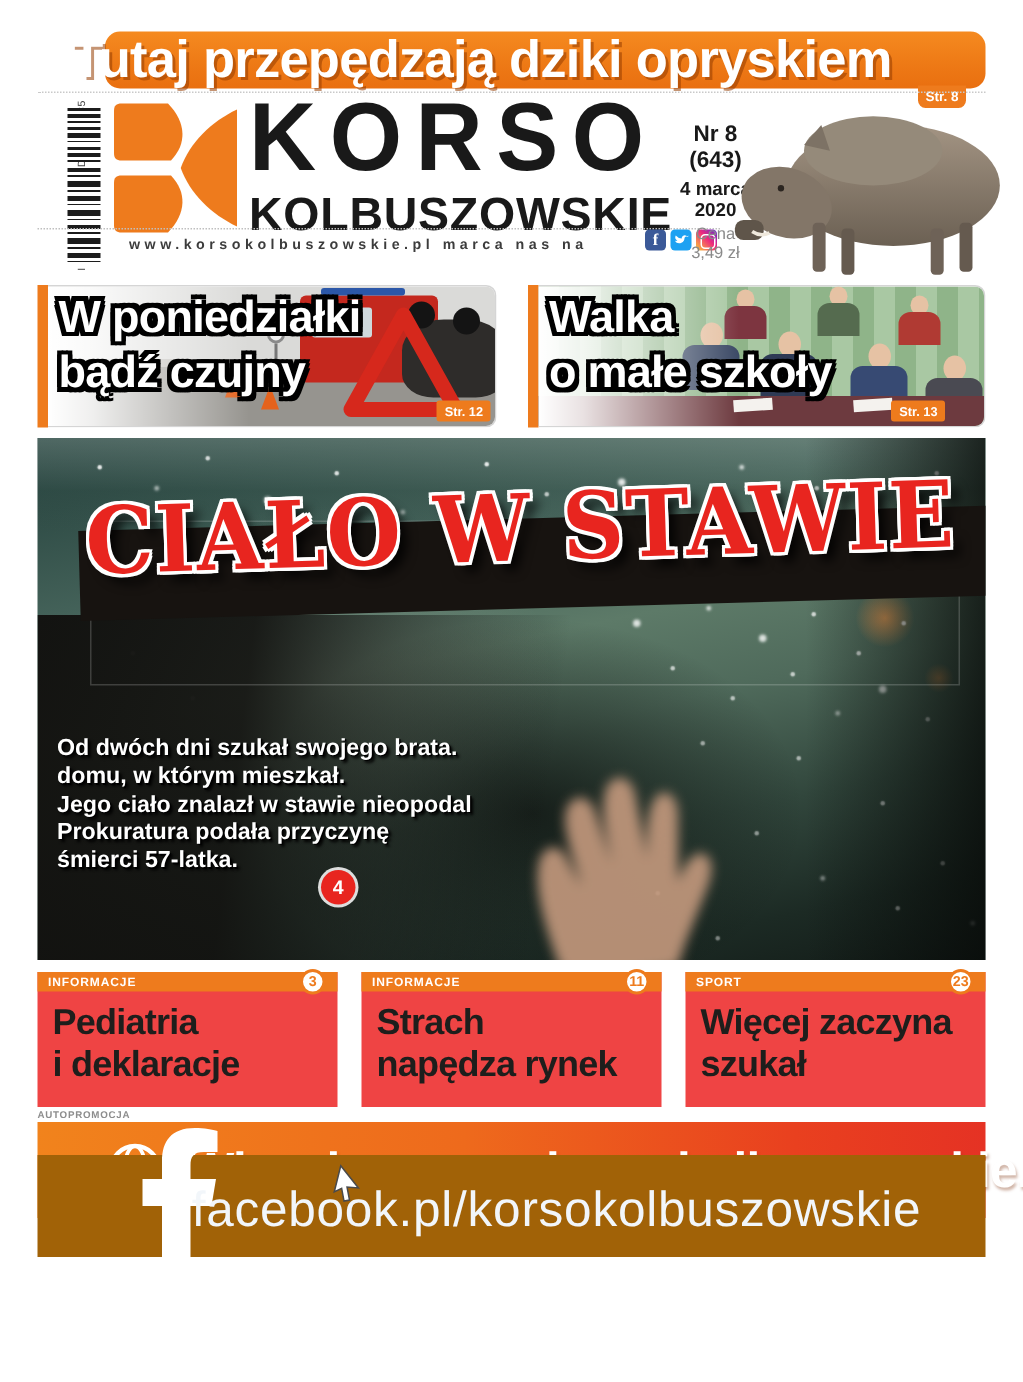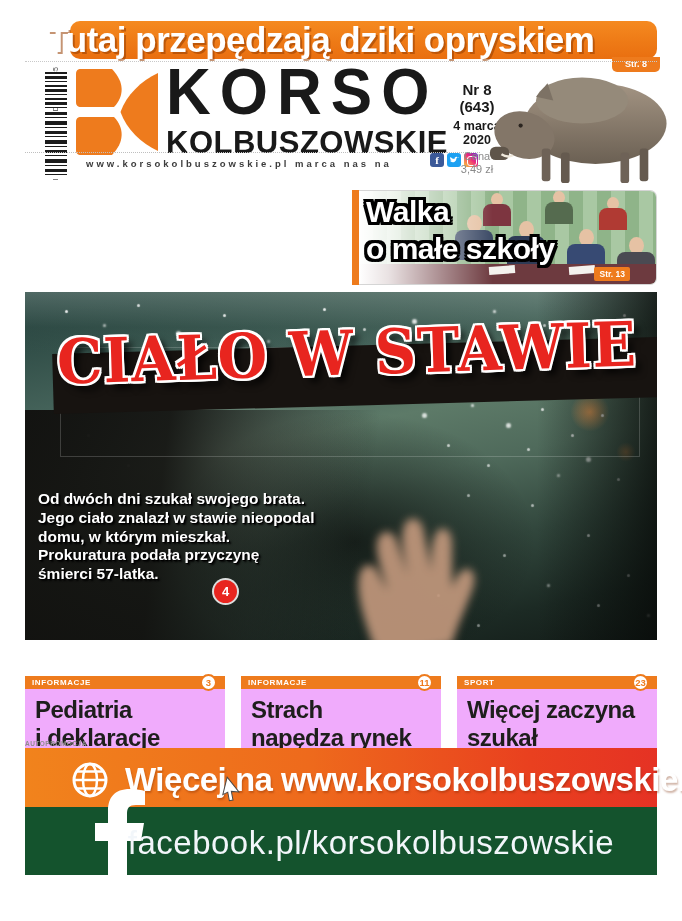--- a/index.html
+++ b/index.html
@@ -15,21 +15,21 @@
     background:linear-gradient(180deg,#f58a20 0%, #ee7a16 55%, #e96f10 100%);
     border-radius:10px; display:flex; align-items:center; justify-content:center;
     padding-right:85px;
   }
   .top-banner-title {
     color:#fff; font-weight:bold; font-size:35px; letter-spacing:-0.5px;
     text-shadow:2px 2px 0 rgba(150,60,0,.55);
     white-space:nowrap;
   }
   .top-banner-ref {
-    position:absolute; left:612px; top:57px; width:48px; height:15px;
+    position:absolute; left:612px; top:57px; width:32px; height:15px;
     background:#ee7b1d; border-radius:0 0 5px 5px;
     color:#fff; font-size:9px; font-weight:bold; text-align:center; line-height:14px;
   }
   
   .rule-dotted-top { position:absolute; left:25px; top:61px; width:632px; border-top:1px dotted #c9c9c9; }
   .rule-dotted-mid { position:absolute; left:25px; top:152px; width:455px; border-top:1px dotted #bfbfbf; }
   .barcode-block { position:absolute; left:27px; top:70px; width:44px; height:112px; }
   .barcode-text {
     position:absolute; left:-42px; top:50px; width:140px; color:#444; font-size:7px;
     letter-spacing:.5px; transform:rotate(-90deg); transform-origin:center; text-align:center; white-space:nowrap;
@@ -158,42 +158,42 @@
     position:absolute; left:13px; top:198px; z-index:5; color:#fff; font-weight:bold;
     font-size:15.5px; line-height:18.8px; letter-spacing:0;
     text-shadow:2px 2px 2px #000, 1px 1px 0 #000;
   }
   .main-pageref {
     position:absolute; left:189px; top:288px; z-index:5; width:23px; height:23px; border-radius:50%;
     background:#e8251f; color:#fff; font-size:13px; font-weight:bold; text-align:center; line-height:23px;
     box-shadow:0 0 0 2px rgba(255,255,255,.85);
   }
   
-  .teaser-bot { position:absolute; top:676px; width:200px; height:90px; background:#f0abfc; }
+  .teaser-bot { position:absolute; top:648px; width:200px; height:90px; background:#ef4444; }
   .teaser-bot-head { position:absolute; left:0; top:0; width:100%; height:13px; background:#ee7b1d; }
   .teaser-bot-section { position:absolute; left:7px; top:2px; color:#fff; font-size:8px; font-weight:bold; letter-spacing:.6px; }
   .teaser-bot-num {
     position:absolute; right:8px; top:-2px; width:17px; height:17px; border-radius:50%;
     background:#fff; border:2px solid #ee7b1d; color:#ee7b1d; font-size:9.5px; font-weight:bold;
     text-align:center; line-height:13px;
   }
   .teaser-bot-title { position:absolute; left:10px; top:20px; color:#1e1e1c; font-size:24px; font-weight:bold; letter-spacing:-0.5px; line-height:28px; }
   .autopromo-label { position:absolute; left:25px; top:740px; color:#8d8d8d; font-size:6.5px; font-weight:bold; letter-spacing:.5px; }
   
   .promo-bar {
     position:absolute; left:25px; top:748px; width:632px; height:64px;
     background:linear-gradient(90deg,#f1831c 0%,#ee6a1c 45%,#e9401f 80%,#e53224 100%);
   }
   .globe-wrap { position:absolute; left:46px; top:13px; }
   .promo-text {
     position:absolute; left:100px; top:13px; color:#fff; font-weight:bold; font-size:33px; letter-spacing:-0.5px;
     text-shadow:1px 2px 2px rgba(120,40,0,.35); white-space:nowrap;
   }
   .cursor-wrap { position:absolute; left:196px; top:30px; transform:rotate(14deg); z-index:3; }
-  .fb-bar { position:absolute; left:25px; top:807px; width:632px; height:68px; background:#14532d; }
+  .fb-bar { position:absolute; left:25px; top:770px; width:632px; height:68px; background:#a16207; }
   .fb-logo { position:absolute; left:62px; top:-18px; }
   .fb-text {
     position:absolute; left:0; width:100%; top:17px; text-align:center; padding-left:60px;
     color:#f2f6fa; font-size:33px; font-weight:normal; letter-spacing:.5px; white-space:nowrap;
   }
 </style>
 </head>
 <body>
 
 <div class="page">
@@ -259,20 +259,42 @@
     <path d="M50 32 L62 18 L68 36 Z" fill="#7d7265"></path>
     <rect x="2" y="84" width="20" height="14" rx="6" fill="#5f554a"></rect>
     <rect x="56" y="86" width="9" height="34" rx="3" fill="#6e6257"></rect>
     <rect x="76" y="90" width="9" height="32" rx="3" fill="#655a4f"></rect>
     <rect x="138" y="90" width="9" height="32" rx="3" fill="#6e6257"></rect>
     <rect x="158" y="86" width="9" height="34" rx="3" fill="#655a4f"></rect>
     <circle cx="34" cy="62" r="2.2" fill="#2b2520"></circle>
     <path d="M14 92 q6 4 12 1" stroke="#efe8dc" stroke-width="2.5" fill="none"></path>
   </svg>
 
+  <div class="teaser-top" style="left:25px; width:306px;">
+    <div class="obar"></div>
+    <div class="teaser-photo" style="width:299px;">
+      <div class="t1-scene">
+        <div class="t1-sign"></div>
+        <div class="t1-pole"></div>
+        <div class="t1-truck"></div>
+        <div class="t1-wreck"></div>
+        <div class="t1-wheel" style="right:10px; top:14px;"></div>
+        <div class="t1-wheel" style="right:40px; top:10px;"></div>
+        <div class="t1-cone" style="left:118px; top:58px;"></div>
+        <div class="t1-cone" style="left:142px; top:66px;"></div>
+        <svg class="t1-tri" width="82" height="78" viewBox="0 0 82 78">
+          <path d="M41 7 L76 70 L6 70 Z" fill="none" stroke="#d6281c" stroke-width="10" stroke-linejoin="round"></path>
+        </svg>
+      </div>
+      <div class="fade-left"></div>
+    </div>
+    <div class="teaser-title" style="left:14px; top:7px;">W poniedziałki</div>
+    <div class="teaser-title" style="left:14px; top:44px;">bądź czujny</div>
+    <div class="pageref-badge">Str. 12</div>
+  </div>
 
   <div class="teaser-top" style="left:352px; width:282px;">
     <div class="obar"></div>
     <div class="teaser-photo" style="width:298px;">
       <div class="t2-scene">
         <div class="t2-person" style="left:96px; top:24px;">
             <div class="t2-head"></div>
             <div class="t2-body" style="background:#3c4a66;"></div>
           </div>
         <div class="t2-person" style="left:148px; top:30px;">
@@ -316,22 +338,22 @@
     <svg class="hand-svg" width="130" height="160" viewBox="0 0 130 160">
       <path fill="#c59a7e" d="M20 150 C14 120 10 95 16 78 C20 68 30 66 34 76 L42 98 C38 74 34 54 40 44 C46 36 56 38 58 50 L64 86 C62 60 62 40 70 32 C78 26 86 32 86 44 L88 86 C90 64 94 48 102 44 C110 42 114 50 112 62 L106 104 C112 92 120 84 126 88 C132 92 130 102 124 112 C114 130 104 146 98 160 L30 160 Z"></path>
     </svg>
     <div class="photo-dark"></div>
     <div class="photo-rightdark"></div>
     <div class="reg-frame"></div>
     <div class="headline-band"></div>
     <div class="main-headline">CIAŁO W STAWIE</div>
     <div class="main-summary">
       <div>Od dwóch dni szukał swojego brata.</div>
+      <div>domu, w którym mieszkał.</div>
       <div>Jego ciało znalazł w stawie nieopodal</div>
-      <div>domu, w którym mieszkał.</div>
       <div>Prokuratura podała przyczynę</div>
       <div>śmierci 57-latka.</div>
     </div>
     <div class="main-pageref">4</div>
   </div>
 
   <div class="teaser-bot" style="left:25px;">
     <div class="teaser-bot-head">
       <span class="teaser-bot-section">INFORMACJE</span>
     </div>

